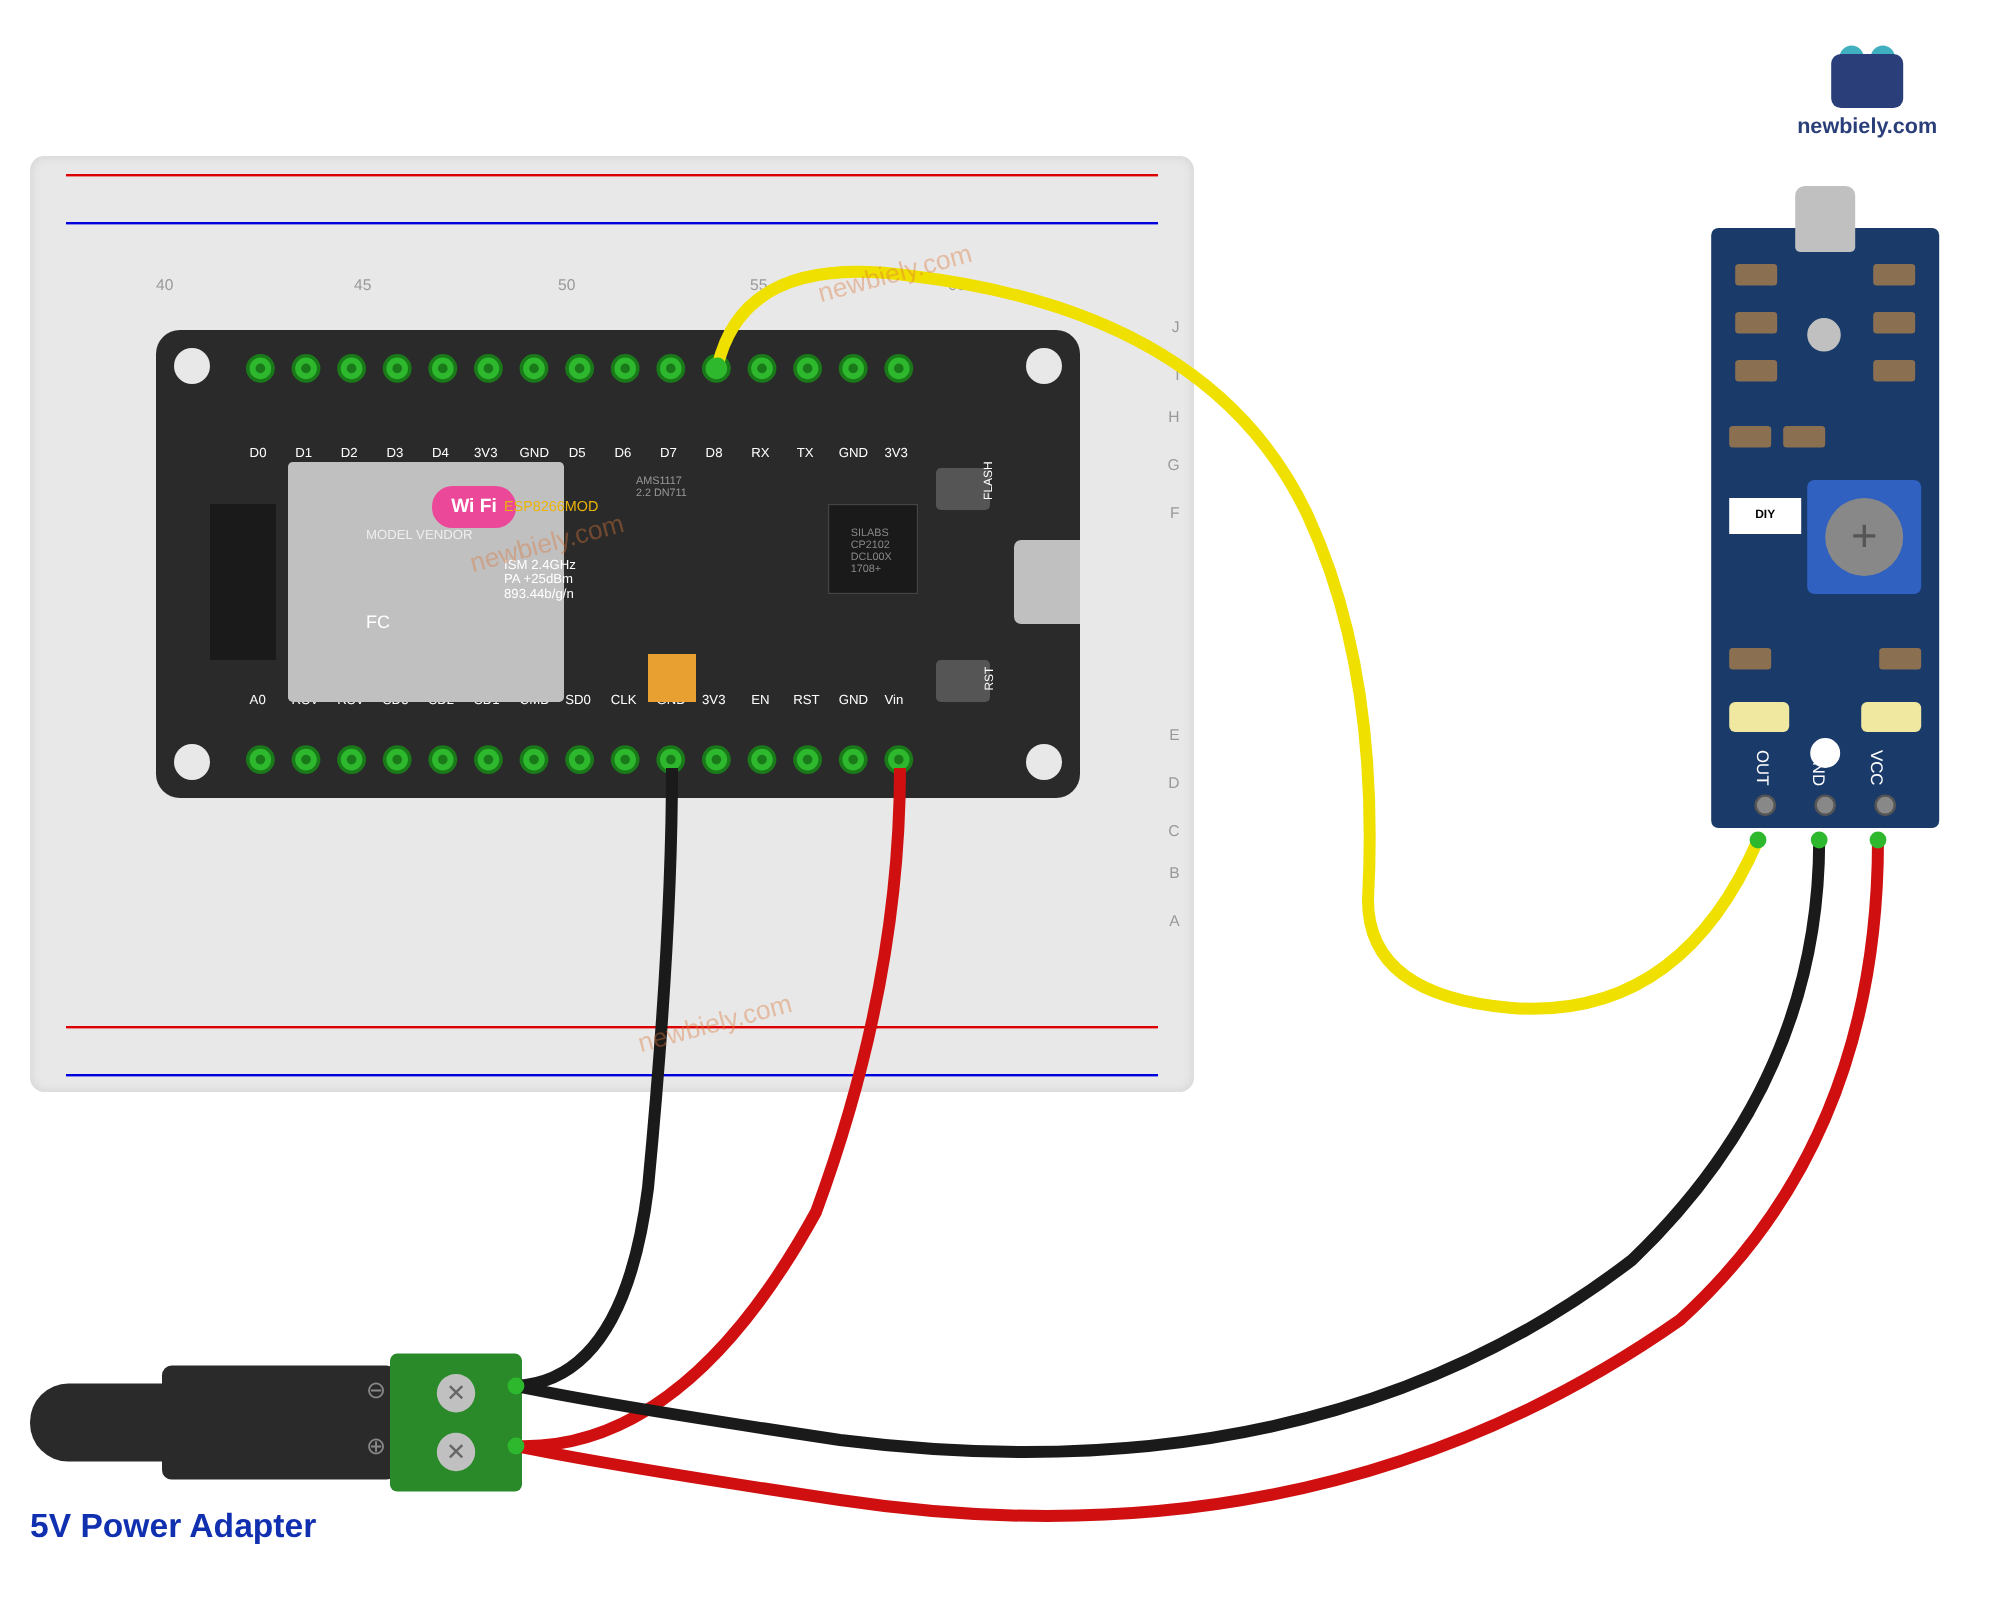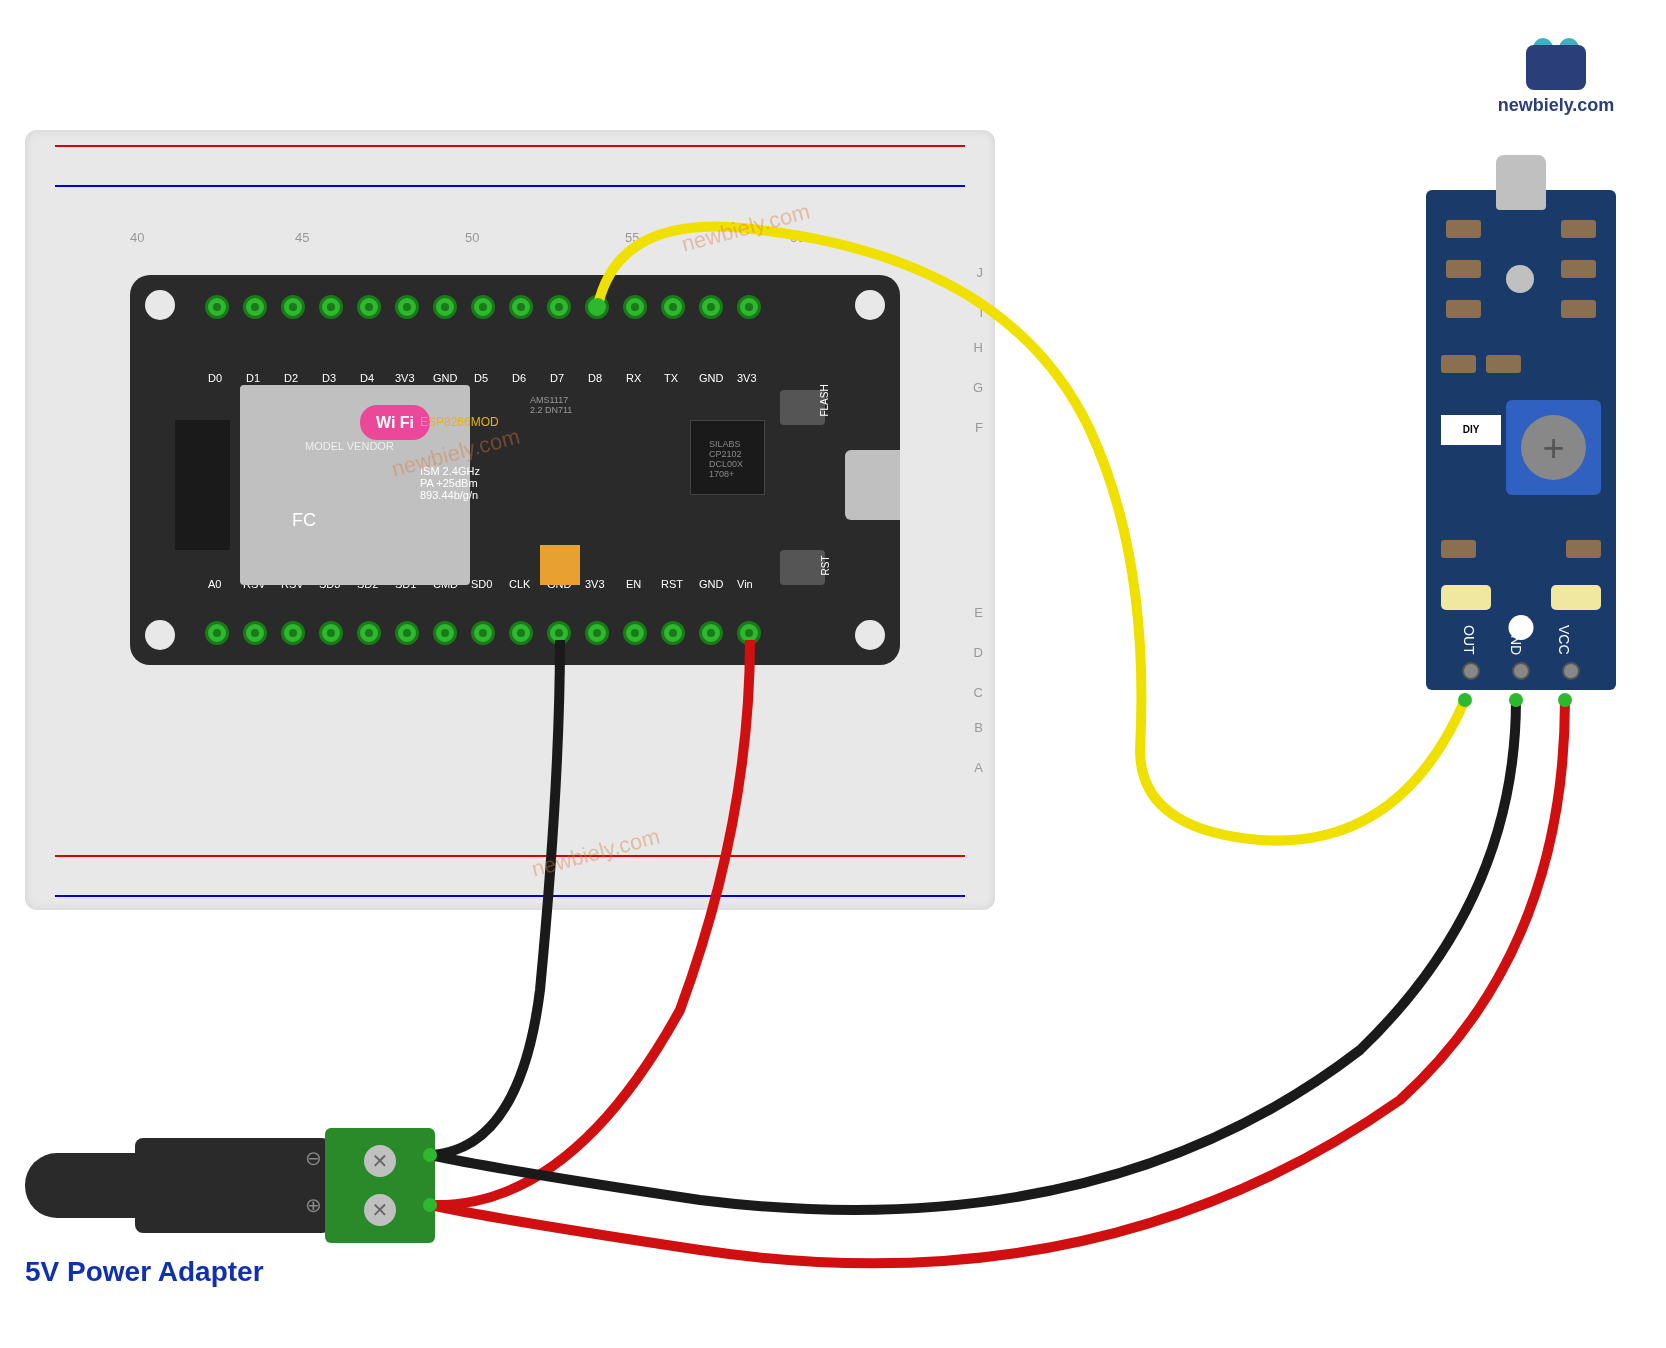--- a/index.html
+++ b/index.html
@@ -38,21 +38,21 @@
   .pin { width: 24px; height: 24px; background: #2eb82e; border-radius: 50%; border: 3px solid #1a7a1a; position: relative; }
   .pin::after { content: ''; width: 8px; height: 8px; background: #1a7a1a; border-radius: 50%; position: absolute; top: 50%; left: 50%; transform: translate(-50%,-50%); }
   .pin-label { position: absolute; color: #fff; font-size: 11px; white-space: nowrap; margin-top: 22px; }
   .pin-label.top { top: 52px; }
   .pin-label.bottom { bottom: 52px; }
   
   .esp-chip { position: absolute; top: 110px; left: 110px; width: 230px; height: 200px; background: #c0c0c0; border-radius: 4px; }
   .esp-antenna { position: absolute; top: 145px; left: 45px; width: 55px; height: 130px; background: #1a1a1a; }
   .esp-text { position: absolute; top: 165px; left: 175px; color: #eee; font-size: 13px; }
   .wifi-logo { position: absolute; top: 130px; left: 230px; width: 70px; height: 35px; background: #ec4899; border-radius: 17px; color: #fff; font-size: 16px; font-weight: bold; text-align: center; line-height: 35px; }
-  .fcc-logo { position: absolute; top: 235px; left: 162px; color: #fff; font-size: 18px; }
+  .fcc-logo { position: absolute; top: 235px; left: 175px; color: #fff; font-size: 15px; }
   
   .usb-chip { position: absolute; top: 145px; left: 560px; width: 75px; height: 75px; background: #1a1a1a; border: 1px solid #444; }
   .usb-chip-text { color: #888; font-size: 9px; padding: 18px; }
   .usb-port { position: absolute; top: 175px; right: 0; width: 55px; height: 70px; background: #c0c0c0; border-radius: 6px 0 0 6px; }
   .mcu-button { position: absolute; width: 45px; height: 35px; background: #555; border-radius: 4px; }
   .mcu-button.flash { top: 115px; right: 75px; }
   .mcu-button.reset { top: 275px; right: 75px; }
   .btn-label { position: absolute; color: #fff; font-size: 10px; transform: rotate(-90deg); }
   
   .orange-cap { position: absolute; top: 270px; left: 410px; width: 40px; height: 40px; background: #e8a030; }

